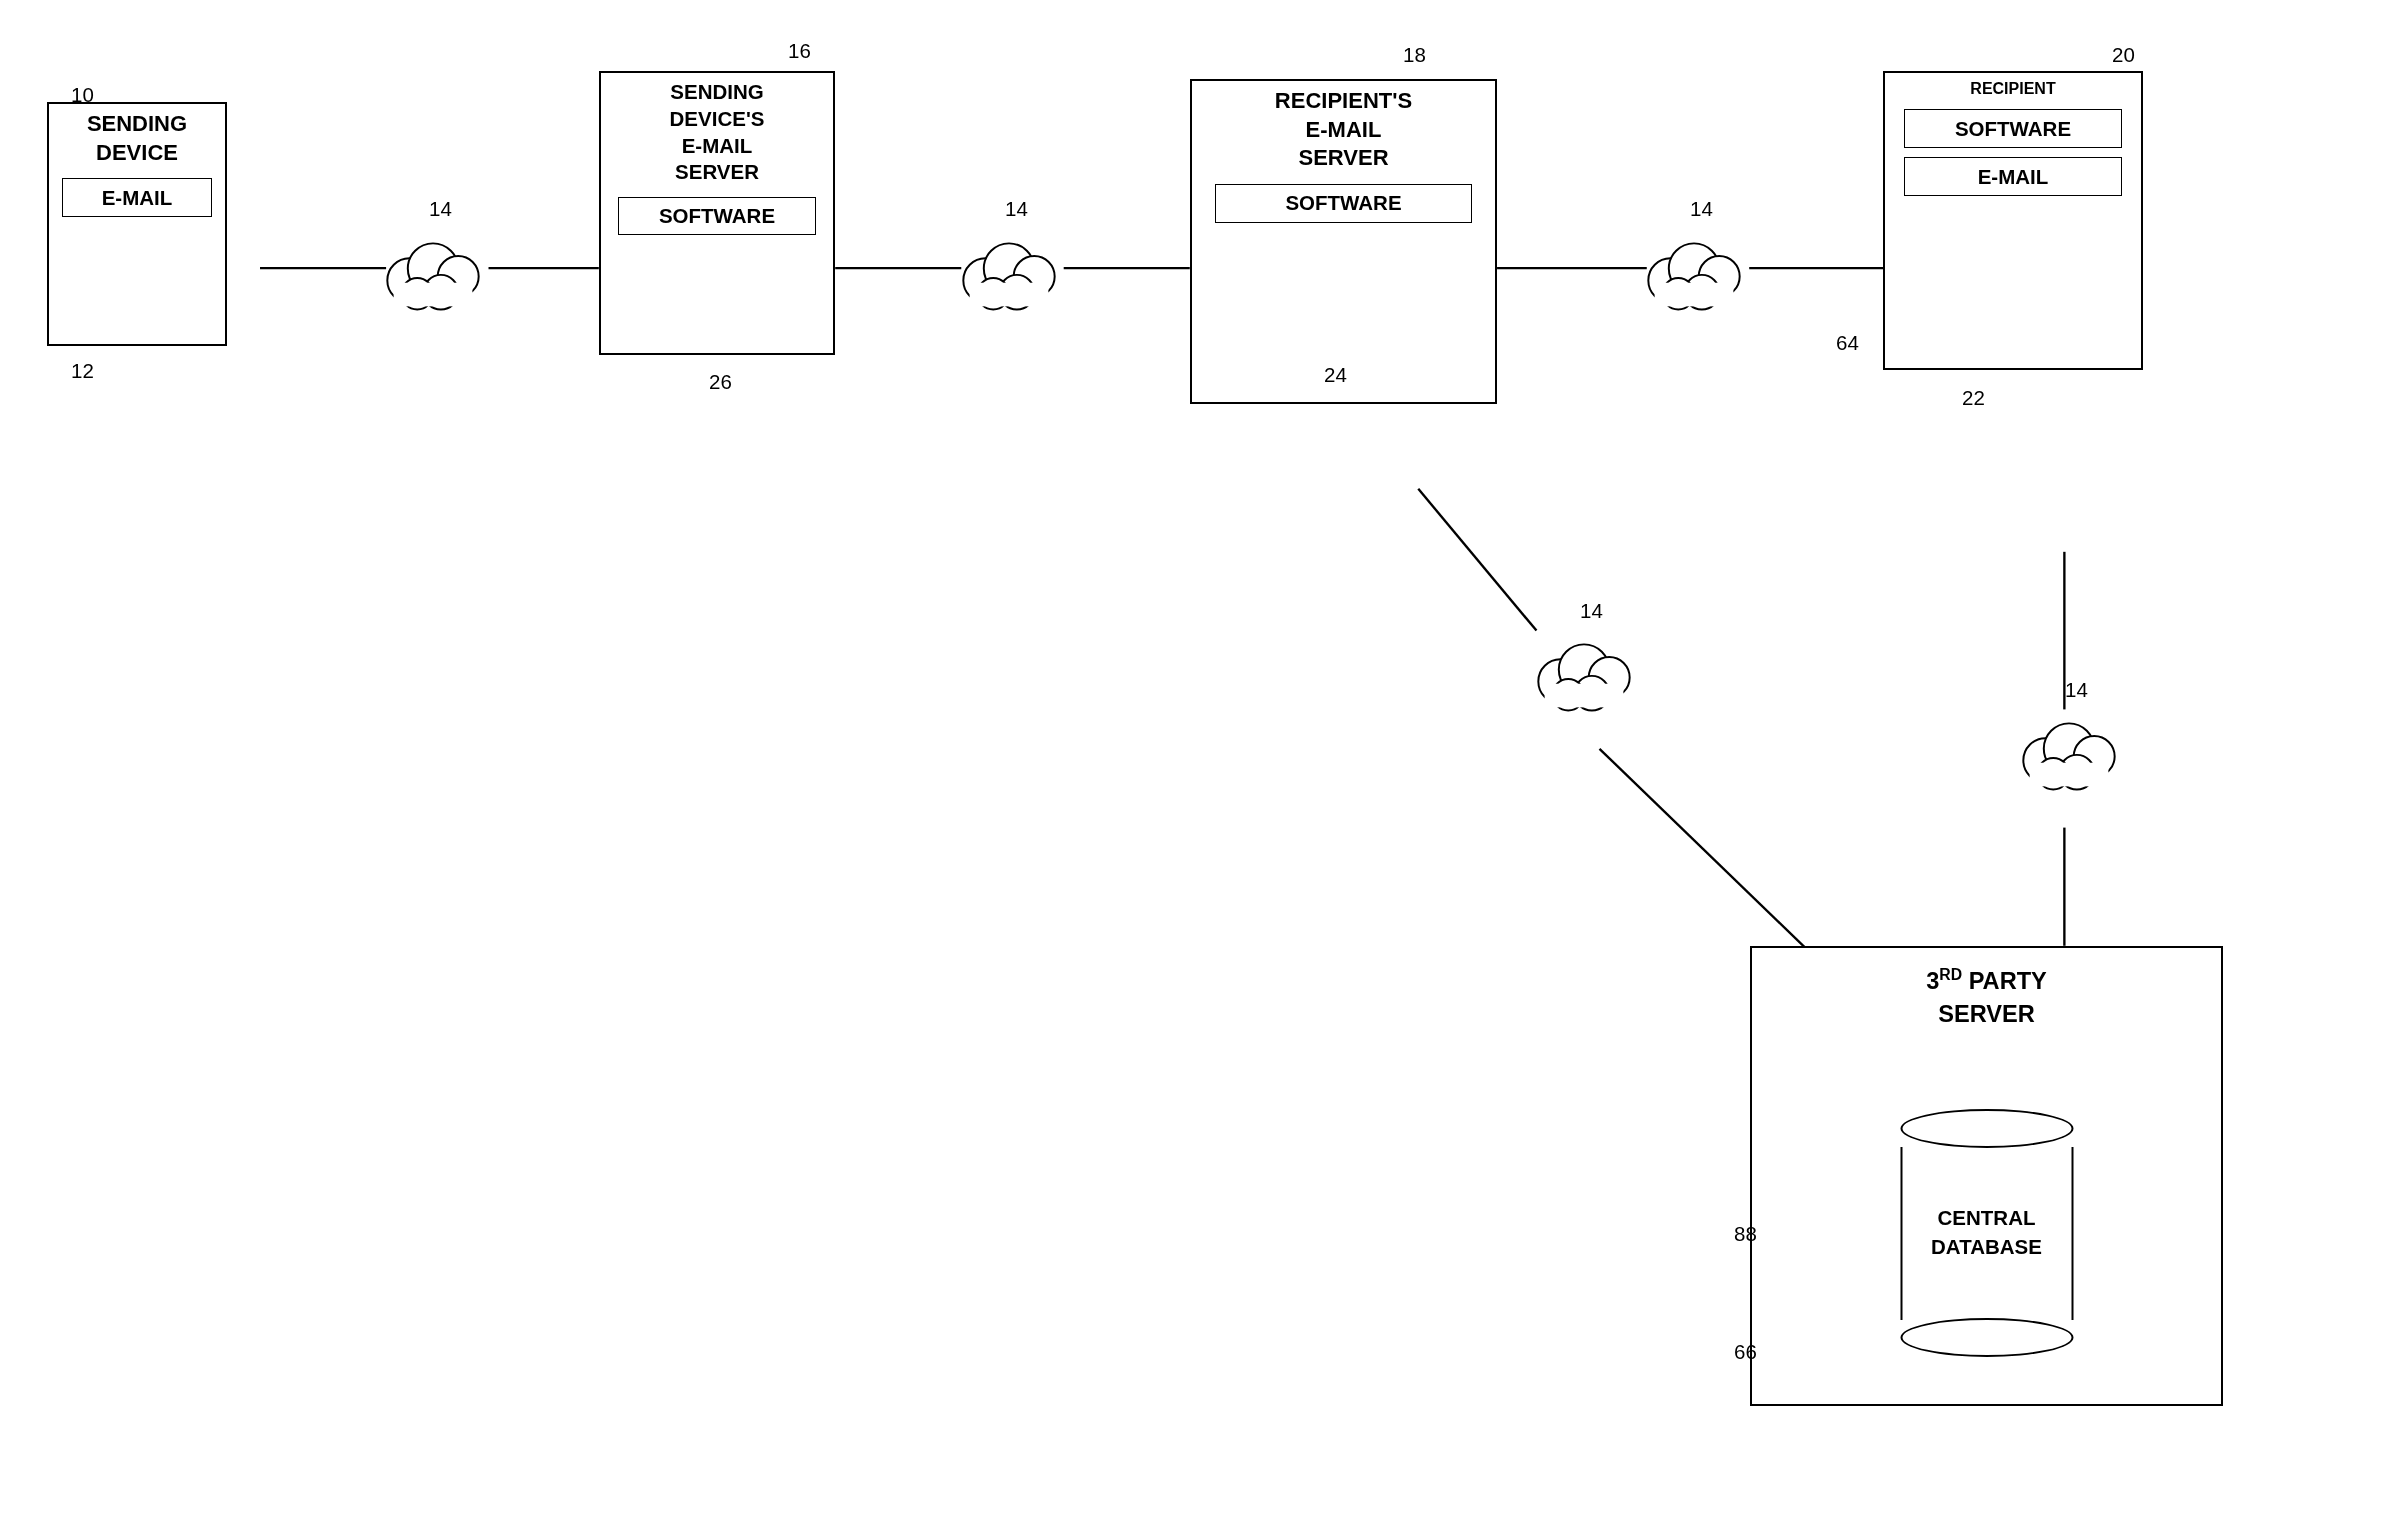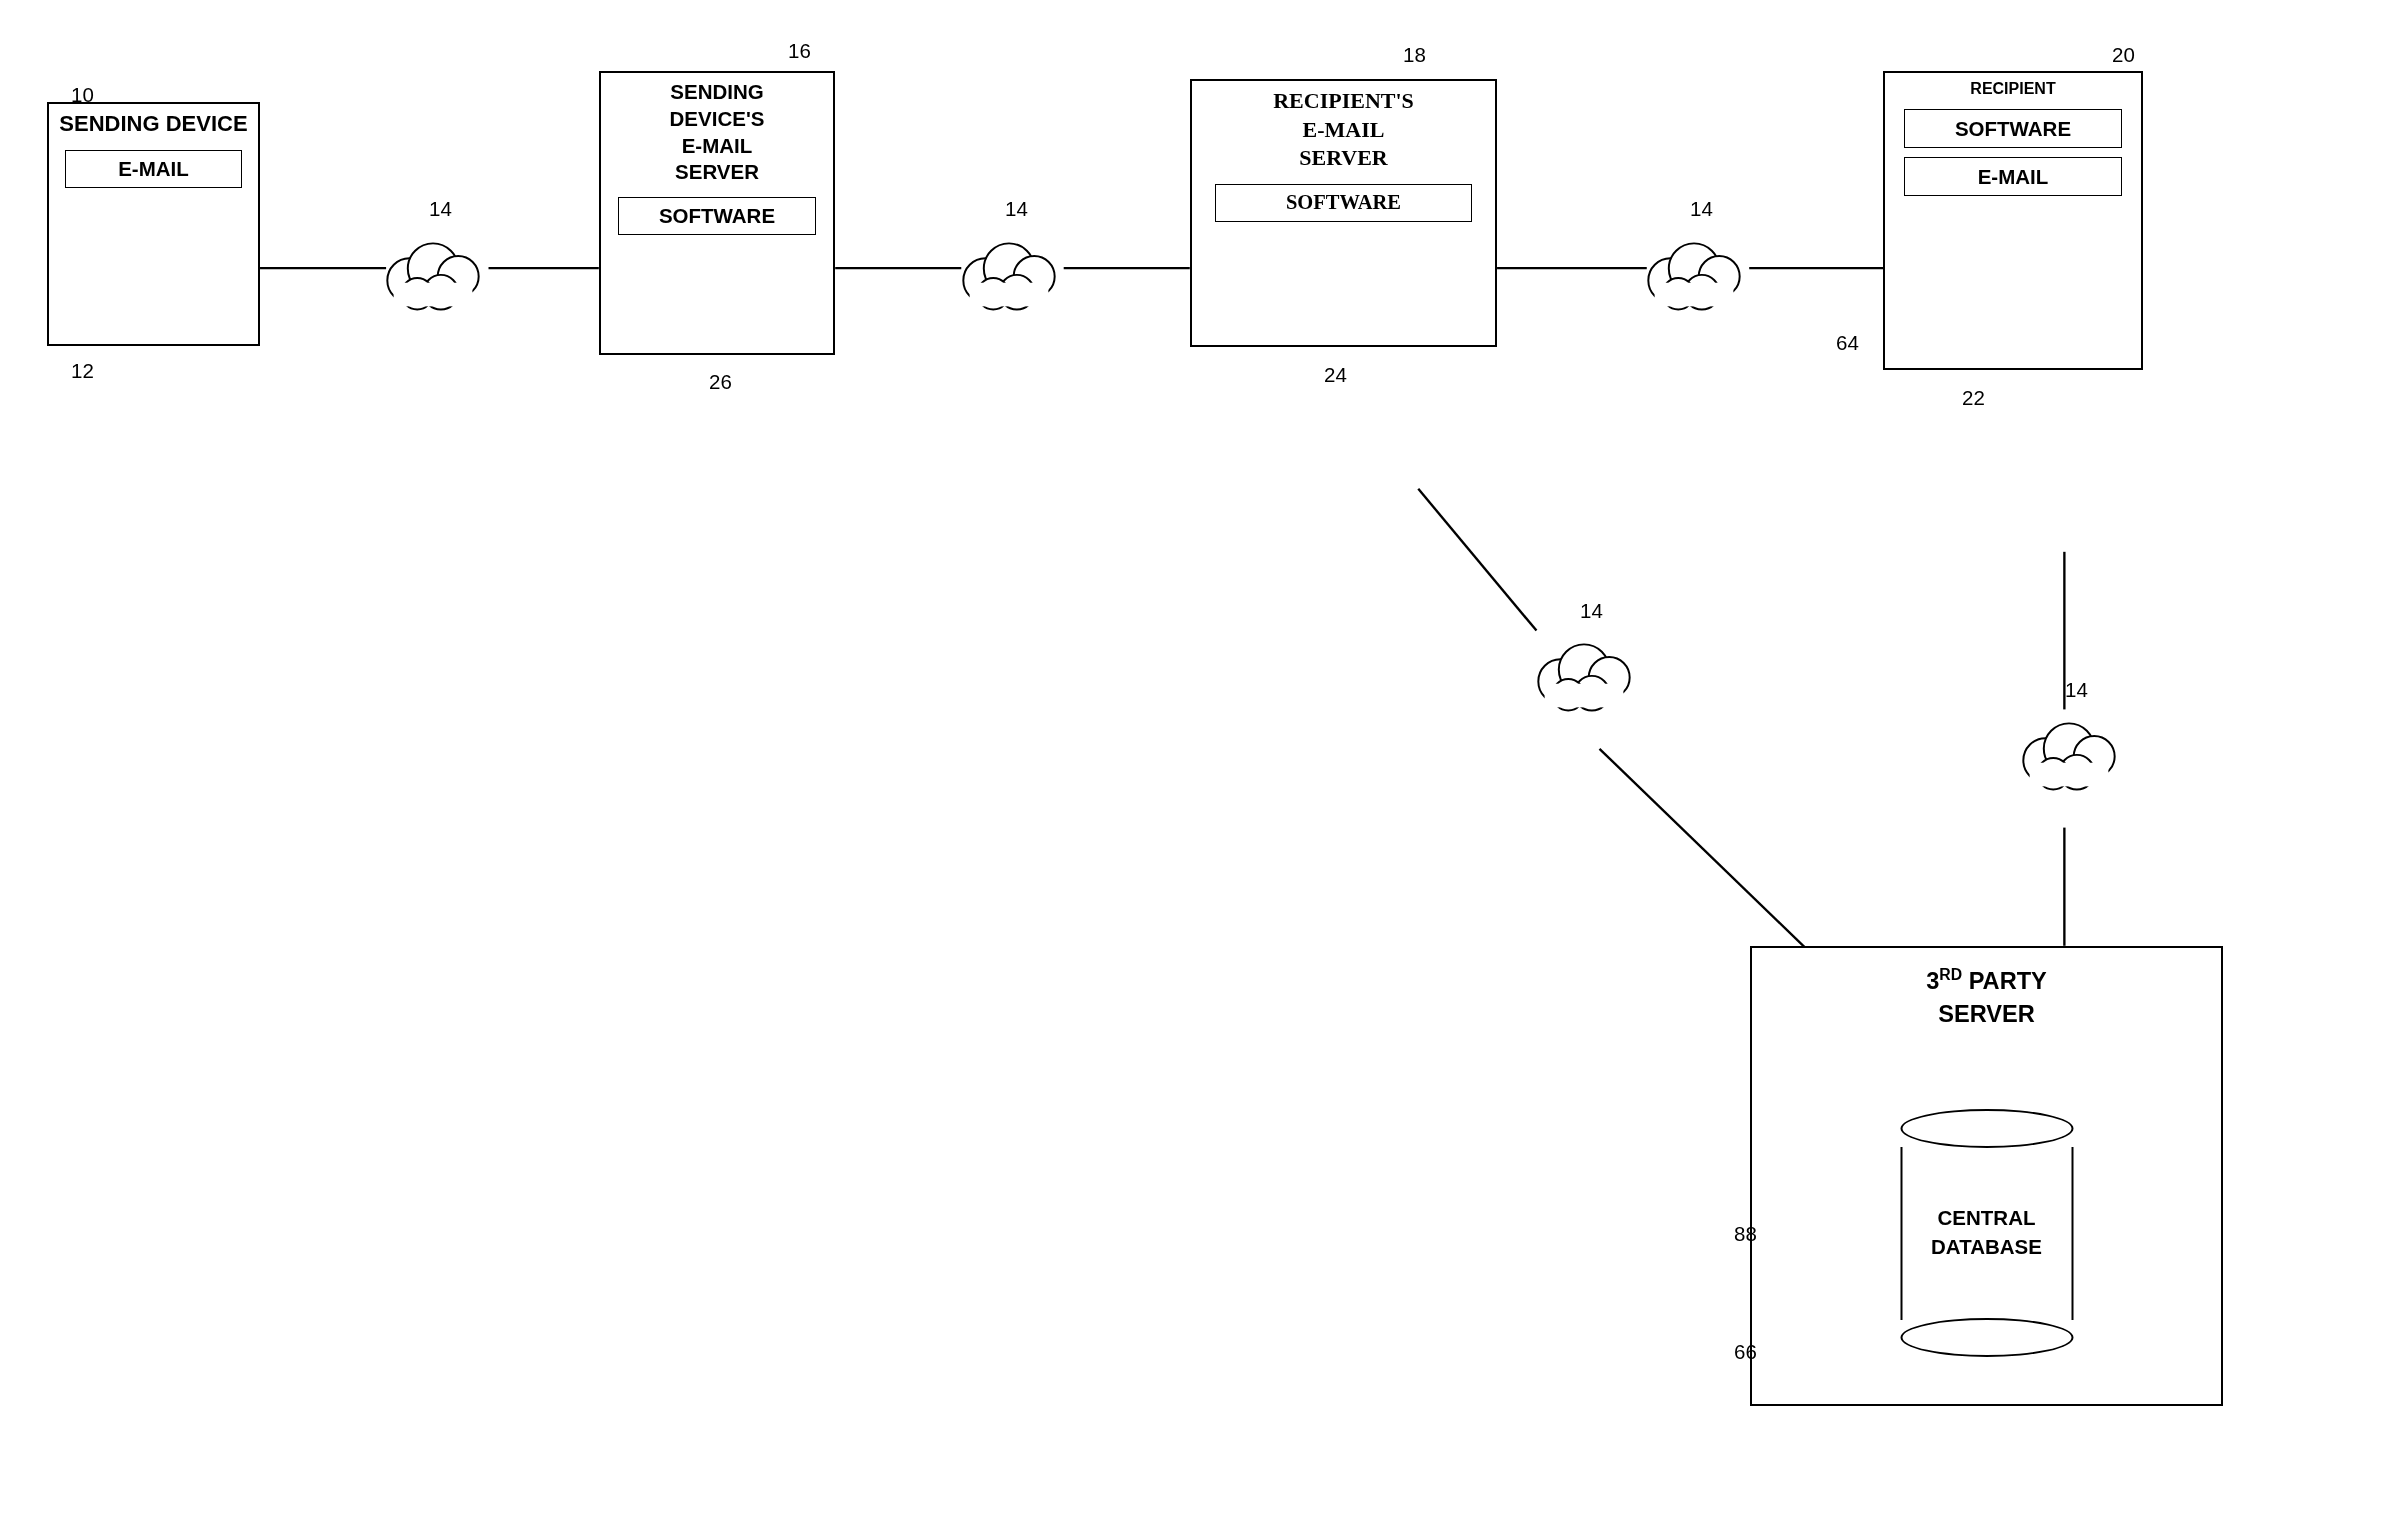--- a/index.html
+++ b/index.html
@@ -92,21 +92,21 @@
 
     <line x1="2620" y1="700" x2="2620" y2="900" stroke="#000" stroke-width="3"></line>
 
     <line x1="2620" y1="1050" x2="2620" y2="1200" stroke="#000" stroke-width="3"></line>
 
     <line x1="1800" y1="620" x2="1950" y2="800" stroke="#000" stroke-width="3"></line>
 
     <line x1="2030" y1="950" x2="2330" y2="1240" stroke="#000" stroke-width="3"></line>
   </svg>
 
-  <div class="box" style="left:47px; top:102px; width:213px; height:244px;">
+  <div class="box" style="left:47px; top:102px; width:180px; height:244px;">
     <div class="box-title" style="font-size:22px; font-weight:bold; line-height:1.3;">SENDING
 DEVICE</div>
     <div class="inner-box">E-MAIL</div>
   </div>
 
   <span class="label" style="left:71px; top:83px;">10</span>
 
   <span class="label" style="left:71px; top:359px;">12</span>
 
   <div class="cloud-container" style="left:370px; top:229px;">
@@ -141,21 +141,21 @@
         <circle cx="112" cy="60" r="26"></circle>
         <circle cx="90" cy="80" r="22"></circle>
         <circle cx="60" cy="82" r="20"></circle>
         <rect x="30" y="68" width="100" height="30" fill="white" stroke="none"></rect>
       </g>
     </svg>
   </div>
 
   <span class="label" style="left:1005px; top:197px;">14</span>
 
-  <div class="box" style="left:1190px; top:79px; width:307px; height:268px;font-family:Liberation Serif, serif;">
+  <div class="box" style="left:1190px; top:79px; width:307px; height:325px;">
     <div class="box-title" style="font-size:22px; font-weight:bold; line-height:1.3;">RECIPIENT'S<br>E-MAIL<br>SERVER</div>
     <div class="inner-box">SOFTWARE</div>
   </div>
 
   <span class="label" style="left:1403px; top:43px;">18</span>
 
   <span class="label" style="left:1324px; top:363px;">24</span>
 
   <div class="cloud-container" style="left:1631px; top:229px;">
     <svg width="126" height="87" xmlns="http://www.w3.org/2000/svg" viewBox="0 0 160 110">

